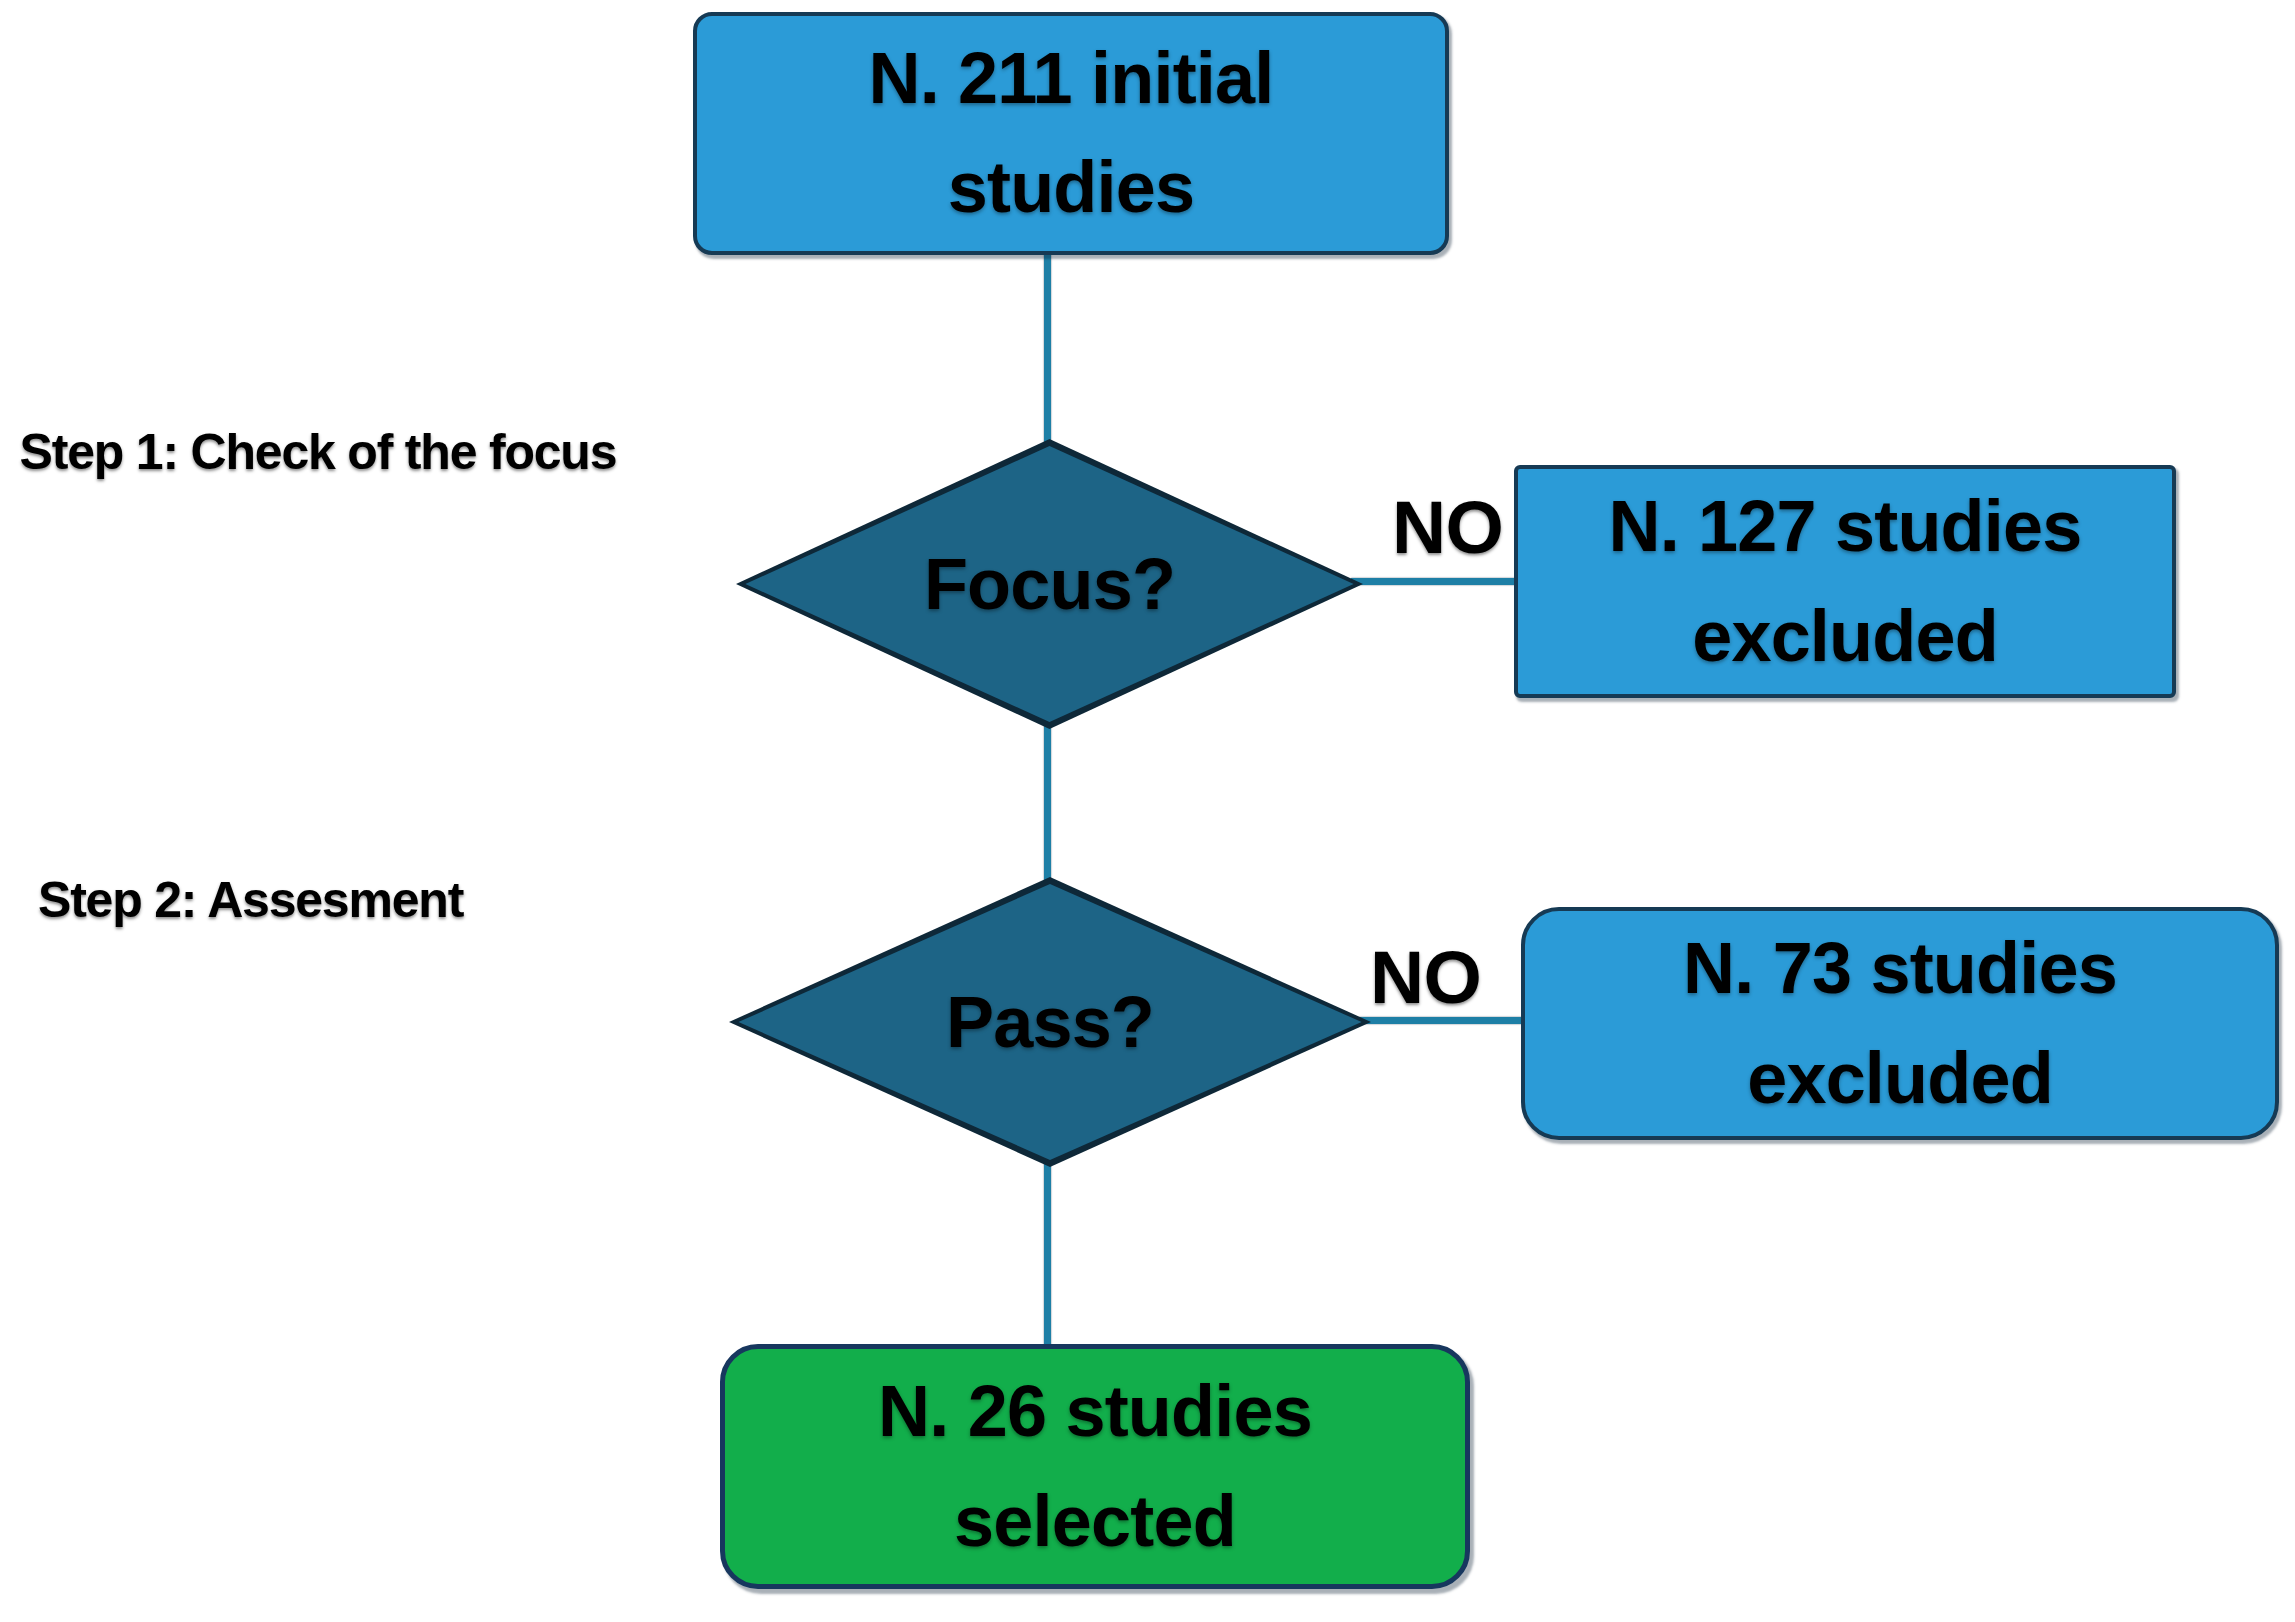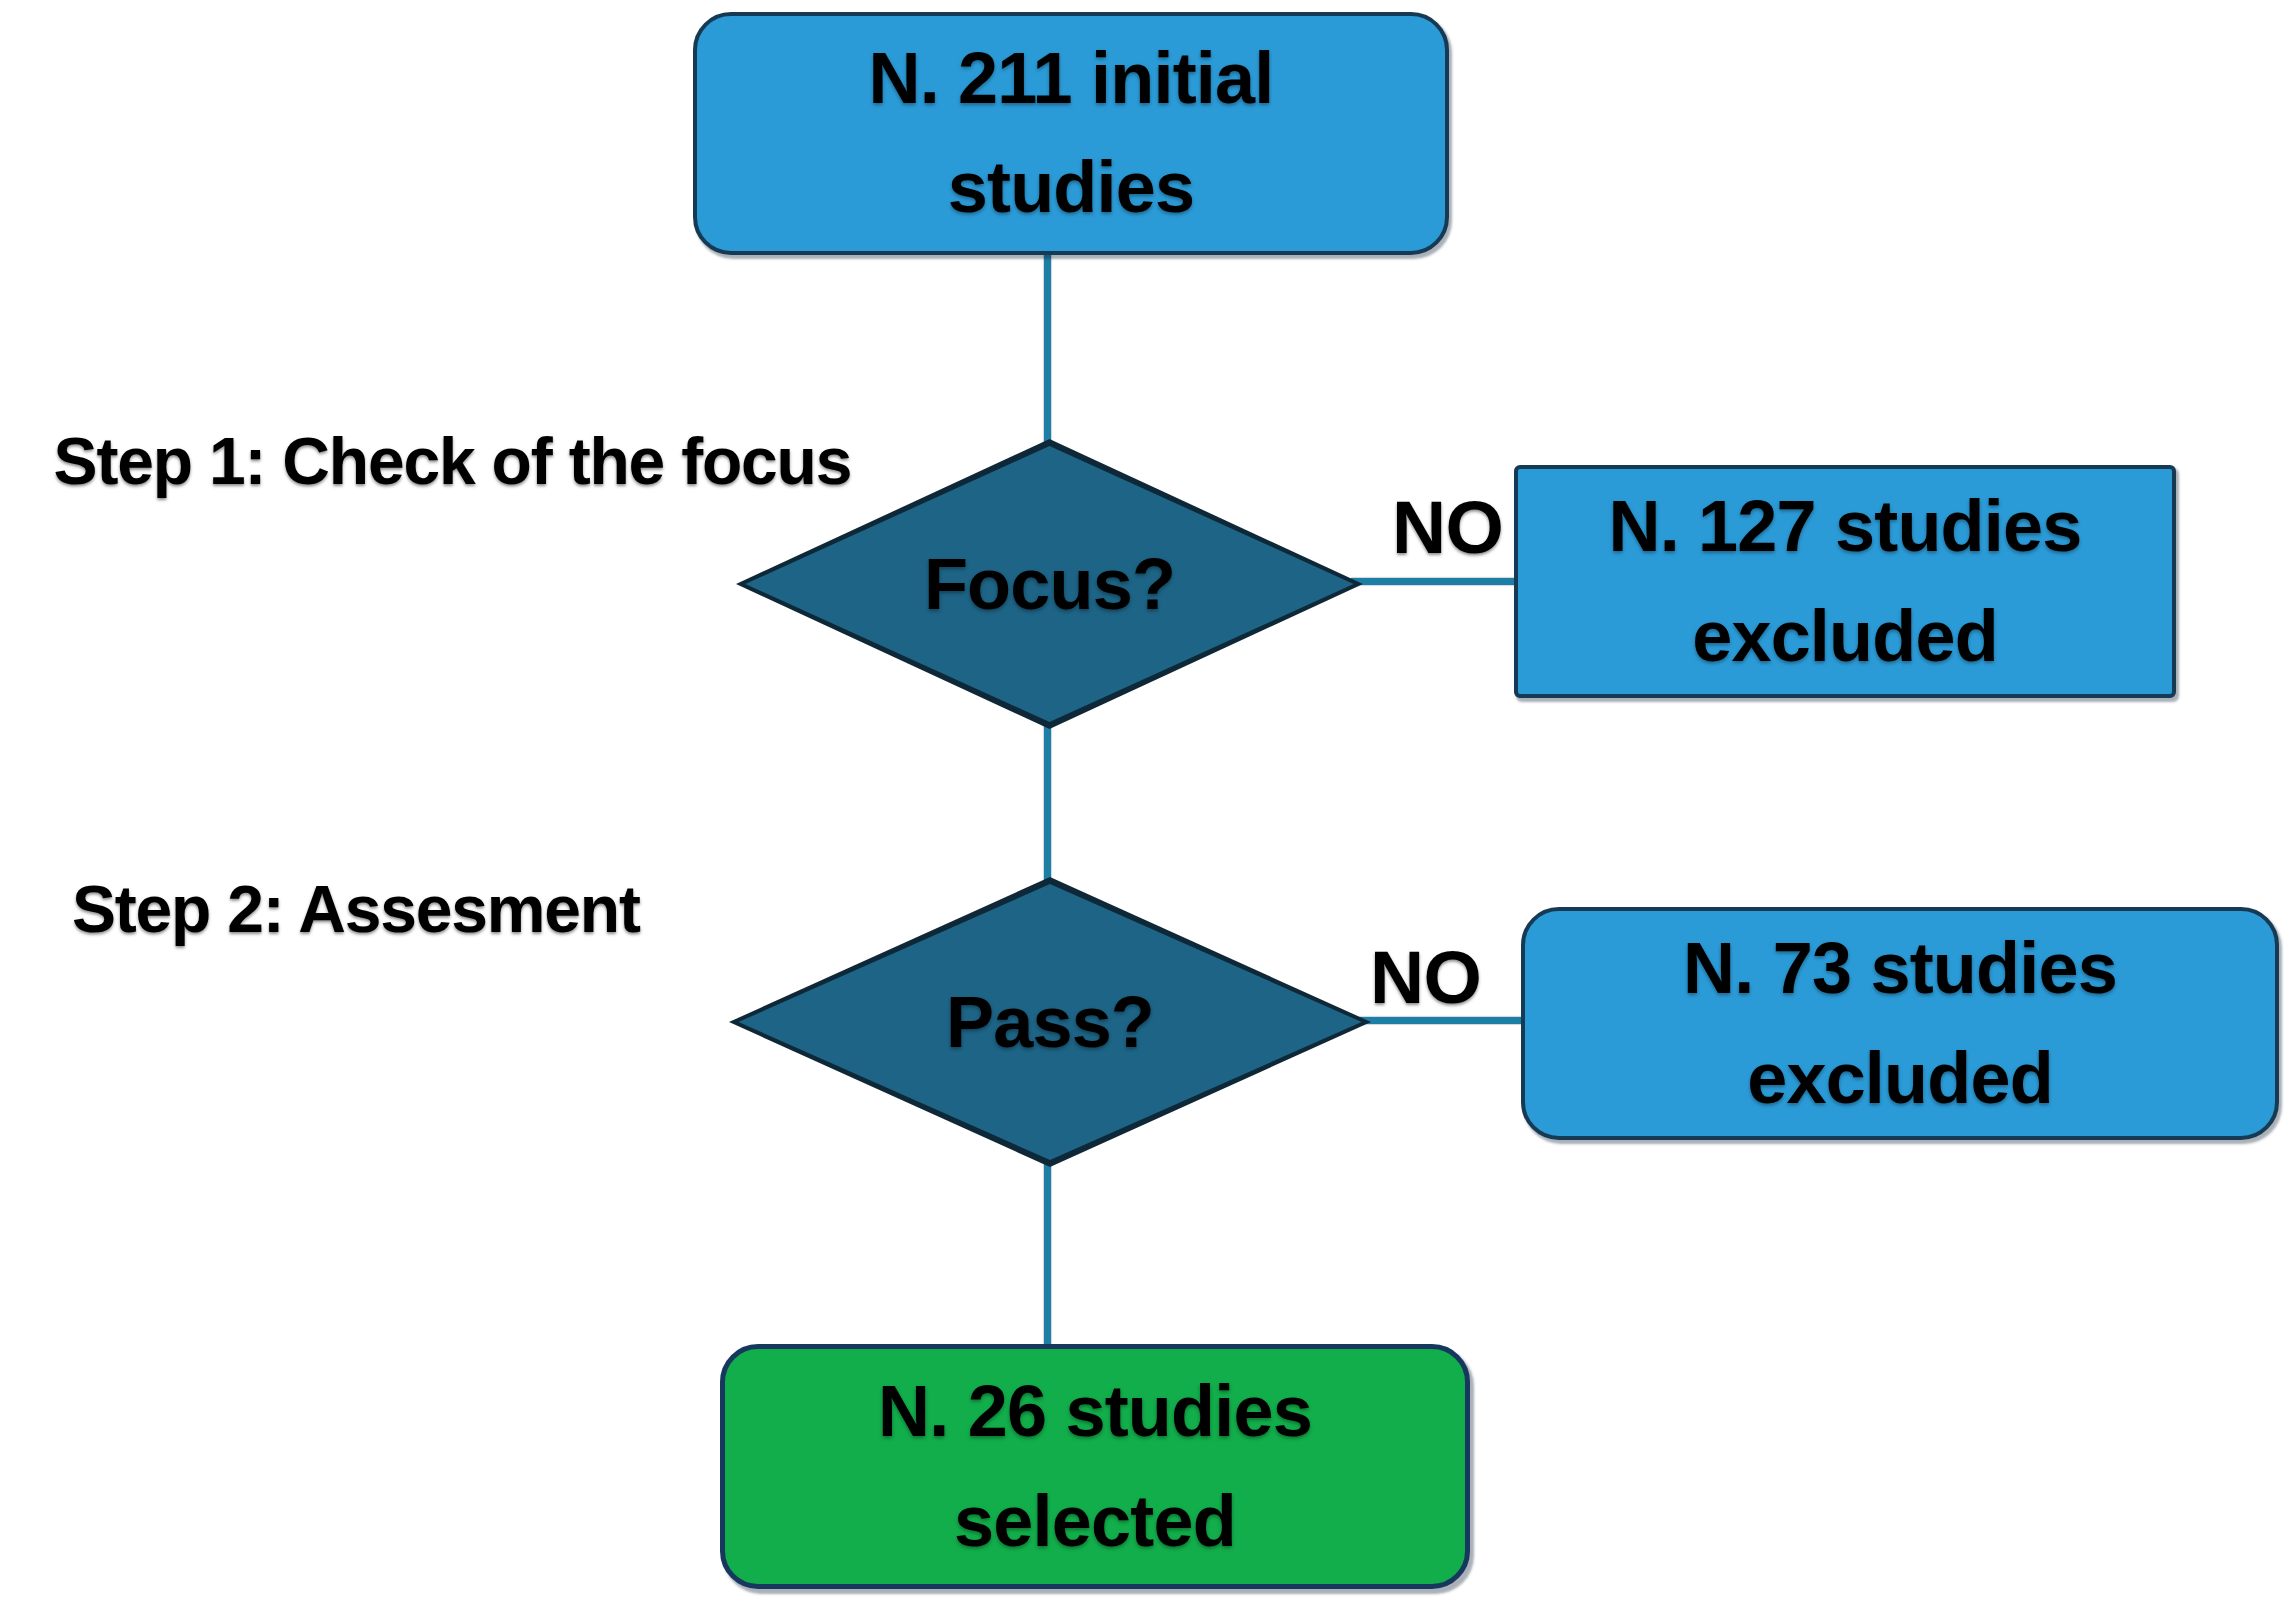--- a/index.html
+++ b/index.html
@@ -75,26 +75,25 @@
   
   .connector {
     position: absolute;
     background: #1E7FA6;
     box-shadow: 0 0 1.6px rgba(14,40,56,0.6);
   }
 
   
   .step-label {
     position: absolute;
-    font-size: 66px;
+    font-size: 50px;
     font-weight: 700;
     letter-spacing: -1.2px;
     white-space: nowrap;
     text-shadow: 0 1.6px 3.1px rgba(0,0,0,0.45);
-    margin-left: 34px;
   }
 
   
   .no-label {
     position: absolute;
     width: 141px;
     text-align: right;
     font-size: 75px;
     font-weight: 700;
     letter-spacing: -0.8px;
@@ -105,21 +104,21 @@
 <body>
 
 <div class="canvas">
 
   <div class="connector" style="left:1044px; top:252px; width:7px; height:192px;"></div>
   <div class="connector" style="left:1351px; top:578px; width:165px; height:7px;"></div>
   <div class="connector" style="left:1044px; top:724px; width:7px; height:158px;"></div>
   <div class="connector" style="left:1359px; top:1017px; width:166px; height:7px;"></div>
   <div class="connector" style="left:1044px; top:1163px; width:7px; height:184px;"></div>
 
-  <div class="node process" style="left:693px; top:11.8px; width:756px; height:243px;">
+  <div class="node process" style="left:693px; top:11.8px; width:756px; height:243px;border-radius:19px;">
     <span class="line">N. 211 initial</span>
     <span class="line">studies</span>
   </div>
 
   <div class="step-label" style="left:19.6px; top:423px;">Step 1: Check of the focus</div>
 
   <div class="diamond" style="left:736px; top:439px; width:627px; height:290px;">
     <div class="shape-border"></div>
     <div class="shape-fill"></div>
     <div class="label">Focus?</div>

